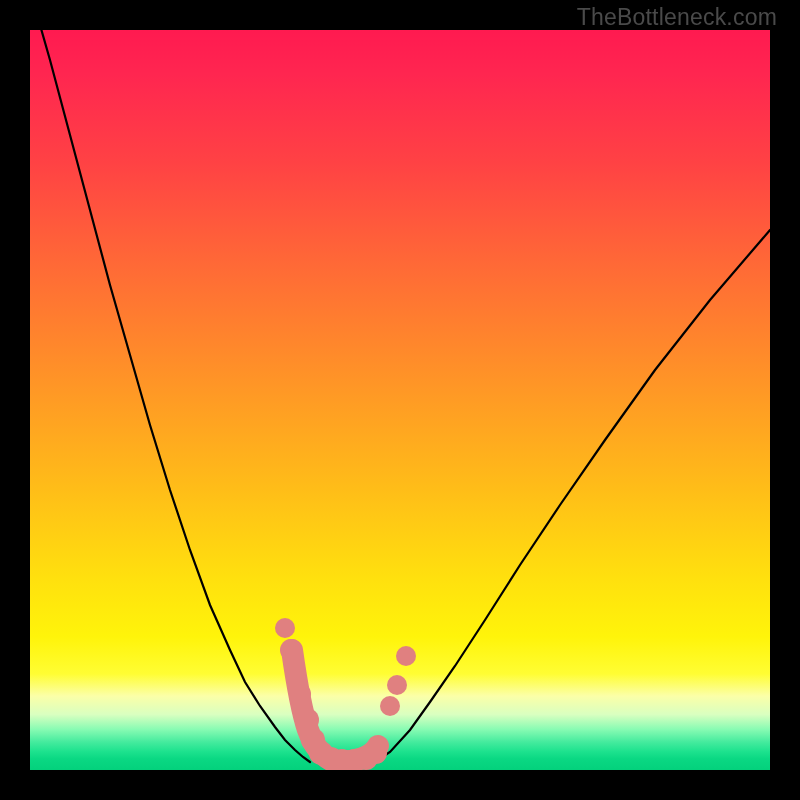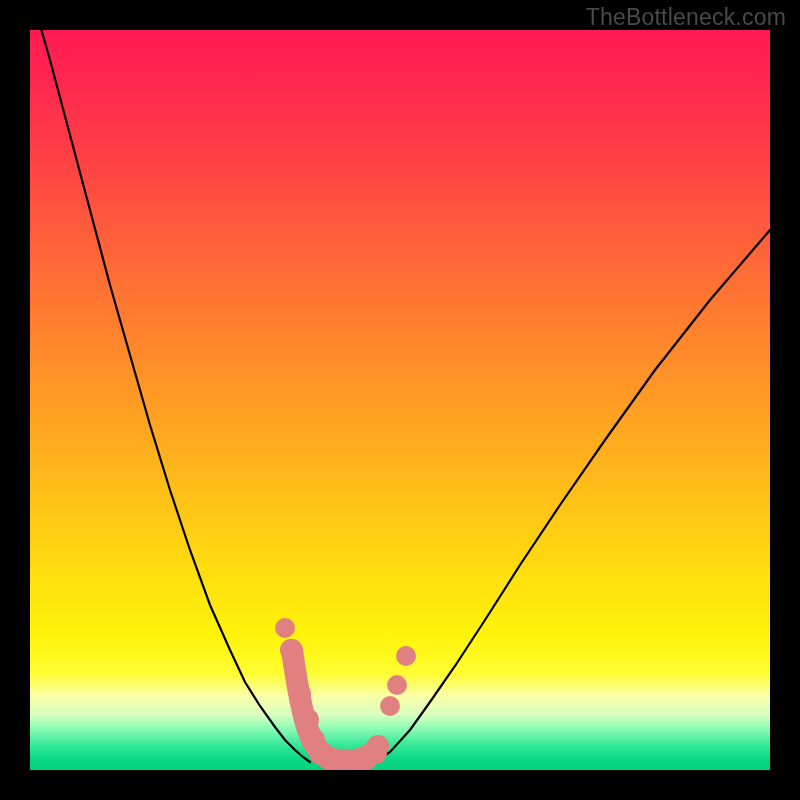--- a/index.html
+++ b/index.html
@@ -47,21 +47,21 @@
       #88fbb3 94.5%,
       #45eb9e 96.2%,
       #1de28e 97.5%,
       #0ad883 98.5%,
       #04d17c 100%
     );
   }
   .watermark {
     position: absolute;
     top: 4px;
-    right: 14px;
+    right: 23px;
     color: #4a4a4a;
     font-size: 23px;
     letter-spacing: 0.2px;
   }
   svg.curves {
     position: absolute;
     left: 0; top: 0;
     width: 100%;
     height: 100%;
   }

